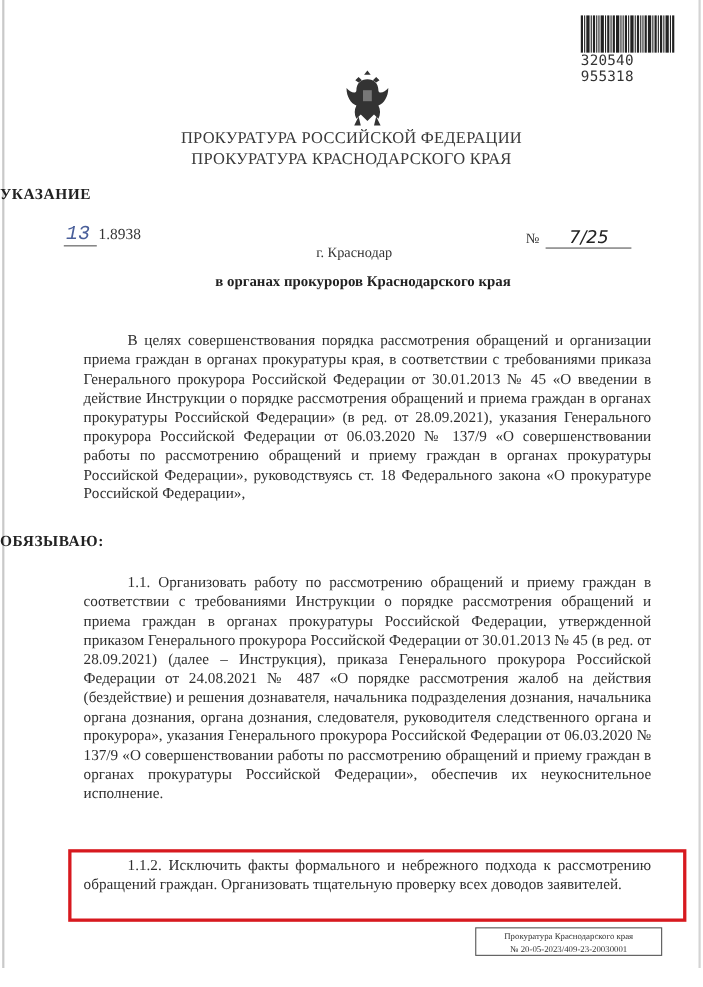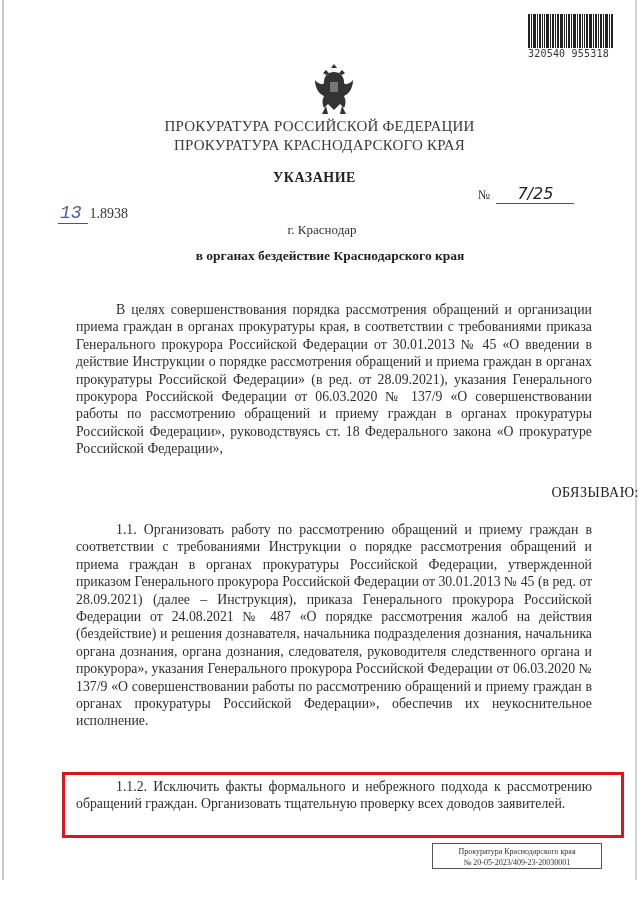--- a/index.html
+++ b/index.html
@@ -4,35 +4,35 @@
 <style>
   html, body { margin:0; padding:0; }
   body { width:639px; height:897px; background:#ffffff; position:relative; overflow:hidden;
          font-family:"Liberation Serif","DejaVu Serif",serif; color:#2a2a2a; }
   .page-edge-left { position:absolute; left:2px; top:0; width:2px; height:880px; background:#c9c9c9; }
   .page-edge-right { position:absolute; right:2px; top:0; width:2px; height:880px; background:#d4d4d4; }
   .barcode { position:absolute; left:528px; top:14px; width:104px; height:44px; }
   .barcode .bars { position:absolute; left:0; top:0; width:104px; height:34px; display:flex; align-items:stretch; }
   .barcode .bars span { display:block; background:#222; margin-right:1px; }
   .barcode .num { position:absolute; left:0; top:34px; width:104px; font-family:"DejaVu Sans Mono","Liberation Mono",monospace;
-                  font-size:10px; color:#333; letter-spacing:0.2px; background:#fff; }
+                  font-size:13px; color:#333; letter-spacing:0.2px; background:#fff; }
   .emblem { position:absolute; left:312px; top:62px; width:44px; height:56px; }
   .org { position:absolute; left:0; width:639px; text-align:center; font-size:15px; color:#3a3a3a; letter-spacing:0.2px; }
   .org1 { top:118px; } .org2 { top:137px; }
-  .title { position:absolute; top:170px; left:0; width:629px; text-align:center; font-weight:bold; font-size:14px; letter-spacing:0.5px; color:#222; }
+  .title { position:absolute; top:170px; left:0; width:629px; font-weight:bold; font-size:14px; letter-spacing:0.5px; color:#222; }
   .date { position:absolute; left:58px; top:203px; font-size:14px; color:#333; }
   .date .hand { font-family:Liberation Mono, monospace; font-style:italic; color:#4a5f9a; font-size:18px; border-bottom:1px solid #555; padding:0 6px 0 2px; margin-right:2px; }
-  .numero { position:absolute; left:478px; top:184px; font-size:13px; color:#333; }
+  .numero { position:absolute; left:478px; top:206px; font-size:13px; color:#333; }
   .numero .hand { display:inline-block; width:78px; font-family:"DejaVu Sans",sans-serif; font-style:italic; color:#222; font-size:16px; border-bottom:1px solid #555; text-align:center; margin-left:6px; }
   .city { position:absolute; left:0; width:608px; top:222px; text-align:center; font-size:13px; color:#333; padding-left:36px; box-sizing:border-box; }
   .subject { position:absolute; left:60px; width:540px; top:248px; text-align:center; font-weight:bold; font-size:13.5px; line-height:15px; color:#222; }
   .body { position:absolute; left:72px; width:524px; font-size:13.8px; line-height:17.4px; text-align:justify; color:#2e2e2e; }
   .body p { margin:4px; text-indent:40px; }
   .p-intro { top:297px; }
-  .obyaz { position:absolute; top:485px; left:0; width:639px; text-align:right; font-weight:normal; font-size:14px; letter-spacing:0.5px; color:#222; }
+  .obyaz { position:absolute; top:485px; left:0; width:639px; text-align:left; font-weight:bold; font-size:14px; letter-spacing:0.5px; color:#222; }
   .p-items { top:517px; }
   .highlight { position:absolute; left:62px; top:772px; width:556px; height:60px; border:3px solid #d7191f; }
   .p-highlight { top:774px; }
   .stamp { position:absolute; left:432px; top:843px; width:170px; height:26px; border:1px solid #555; font-size:8px; text-align:center; line-height:11px; color:#333; padding-top:2px; box-sizing:border-box; }
 </style>
 </head>
 <body>
 
 <div class="page-edge-left"></div>
 <div class="page-edge-right"></div>
@@ -94,21 +94,21 @@
   <span class="hand">13</span><span>1.8938</span>
 </div>
 
 <div class="numero">
   <span>№</span><span class="hand">7/25</span>
 </div>
 
 <div class="city">г. Краснодар</div>
 
 <div class="subject">
-  <div>в органах бездействие Краснодарского края</div>
+  <div>в органах прокуроров Краснодарского края</div>
 </div>
 
 <div class="body p-intro">
   <p>В целях совершенствования порядка рассмотрения обращений и организации приема граждан в органах прокуратуры края, в соответствии с требованиями приказа Генерального прокурора Российской Федерации от 30.01.2013 № 45 «О введении в действие Инструкции о порядке рассмотрения обращений и приема граждан в органах прокуратуры Российской Федерации» (в ред. от 28.09.2021), указания Генерального прокурора Российской Федерации от 06.03.2020 № 137/9 «О совершенствовании работы по рассмотрению обращений и приему граждан в органах прокуратуры Российской Федерации», руководствуясь ст. 18 Федерального закона «О прокуратуре Российской Федерации»,</p>
 </div>
 
 <div class="obyaz">ОБЯЗЫВАЮ:</div>
 
 <div class="body p-items">
   <p>1.1. Организовать работу по рассмотрению обращений и приему граждан в соответствии с требованиями Инструкции о порядке рассмотрения обращений и приема граждан в органах прокуратуры Российской Федерации, утвержденной приказом Генерального прокурора Российской Федерации от 30.01.2013 № 45 (в ред. от 28.09.2021) (далее – Инструкция), приказа Генерального прокурора Российской Федерации от 24.08.2021 № 487 «О порядке рассмотрения жалоб на действия (бездействие) и решения дознавателя, начальника подразделения дознания, начальника органа дознания, органа дознания, следователя, руководителя следственного органа и прокурора», указания Генерального прокурора Российской Федерации от 06.03.2020 № 137/9 «О совершенствовании работы по рассмотрению обращений и приему граждан в органах прокуратуры Российской Федерации», обеспечив их неукоснительное исполнение.</p>

